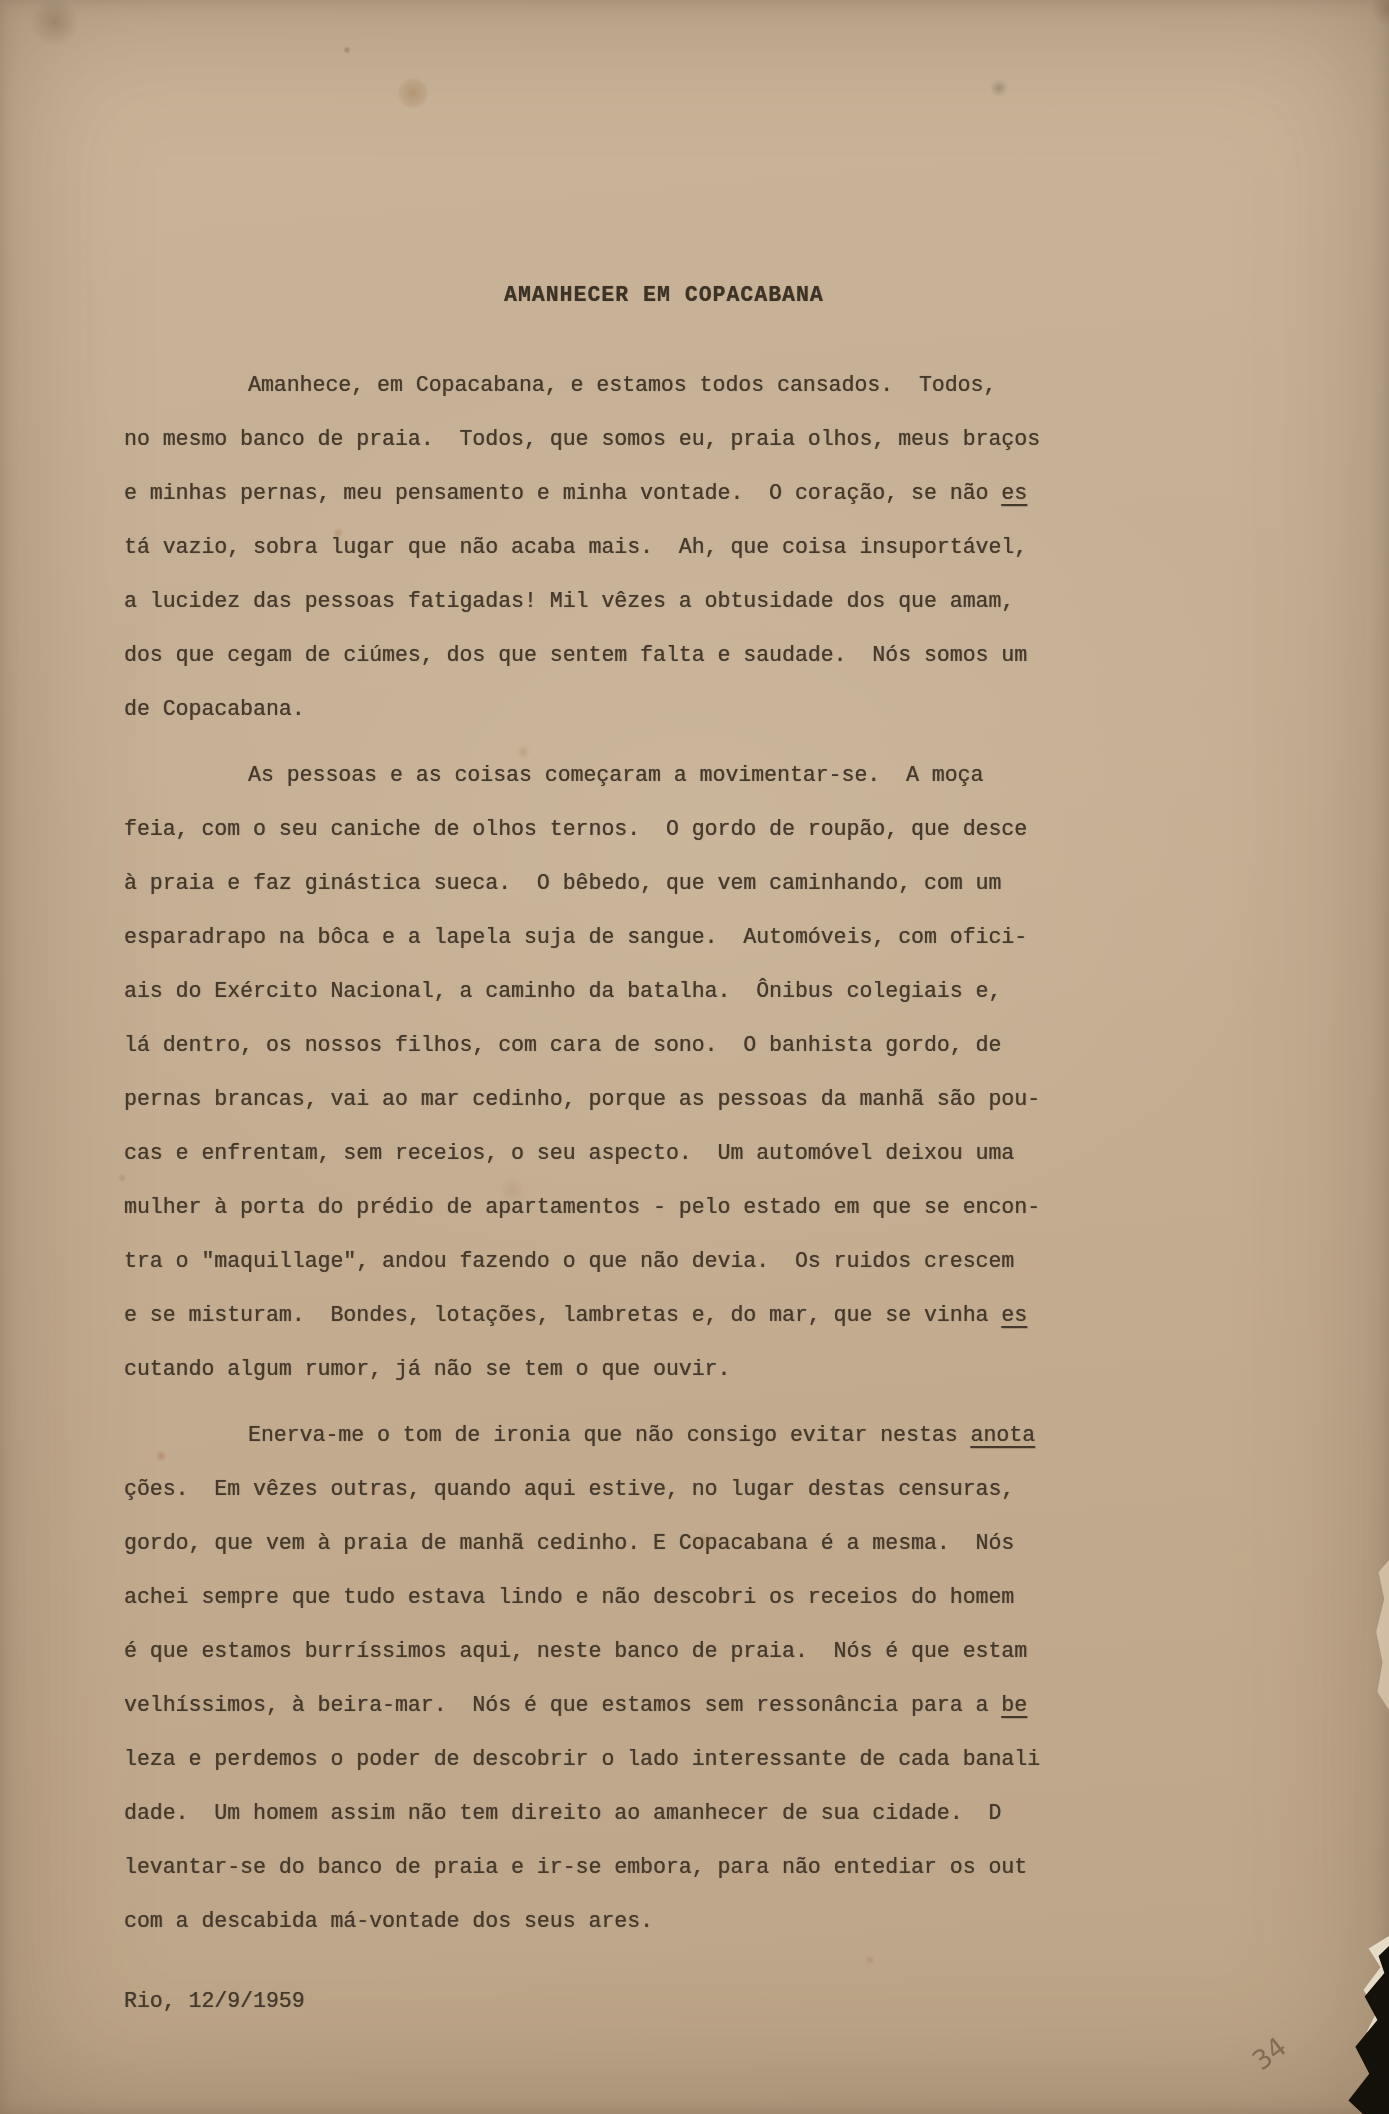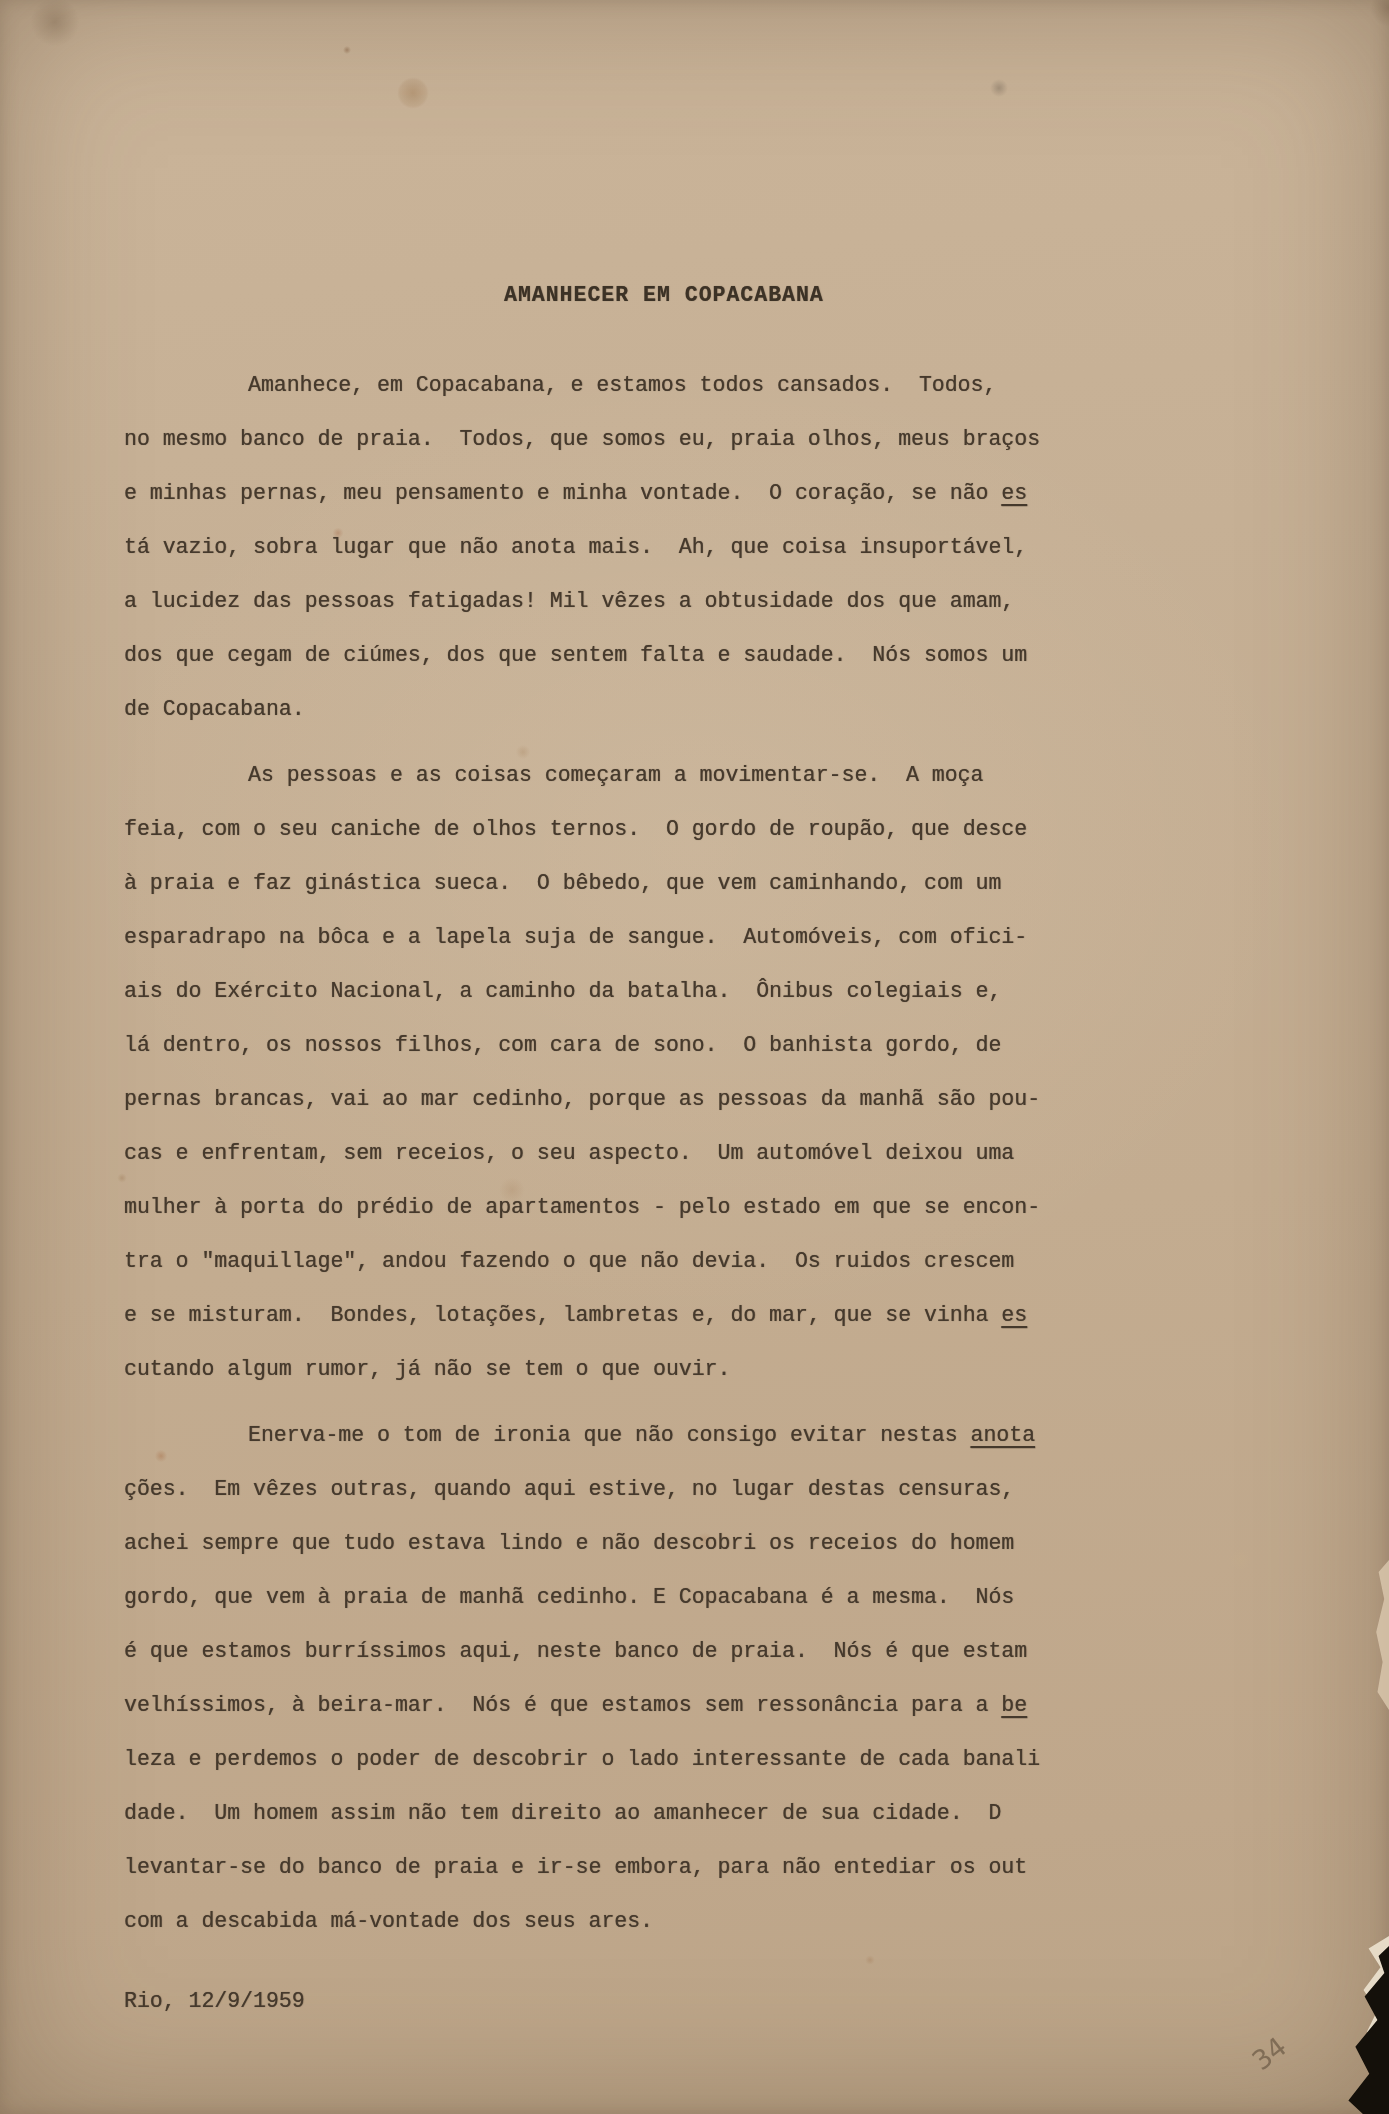--- a/index.html
+++ b/index.html
@@ -55,21 +55,21 @@
   <div class="stains"></div>
   <div class="vignette"></div>
 
   <div class="text-block">
     <h1 class="title">AMANHECER EM COPACABANA</h1>
 
     <div class="para">
       <div class="ln first"><span>Amanhece, em Copacabana, e estamos todos cansados.  Todos,</span></div>
       <div class="ln"><span>no mesmo banco de praia.  Todos, que somos eu, praia olhos, meus braços</span></div>
       <div class="ln"><span>e minhas pernas, meu pensamento e minha vontade.  O coração, se não </span><span class="u">es</span></div>
-      <div class="ln"><span>tá vazio, sobra lugar que não anota mais.  Ah, que coisa insuportável,</span></div>
+      <div class="ln"><span>tá vazio, sobra lugar que não acaba mais.  Ah, que coisa insuportável,</span></div>
       <div class="ln"><span>a lucidez das pessoas fatigadas! Mil vêzes a obtusidade dos que amam,</span></div>
       <div class="ln"><span>dos que cegam de ciúmes, dos que sentem falta e saudade.  Nós somos um</span></div>
       <div class="ln"><span>de Copacabana.</span></div>
     </div>
 
     <div class="para">
       <div class="ln first"><span>As pessoas e as coisas começaram a movimentar-se.  A moça</span></div>
       <div class="ln"><span>feia, com o seu caniche de olhos ternos.  O gordo de roupão, que desce</span></div>
       <div class="ln"><span>à praia e faz ginástica sueca.  O bêbedo, que vem caminhando, com um</span></div>
       <div class="ln"><span>esparadrapo na bôca e a lapela suja de sangue.  Automóveis, com ofici-</span></div>
@@ -79,22 +79,22 @@
       <div class="ln"><span>cas e enfrentam, sem receios, o seu aspecto.  Um automóvel deixou uma</span></div>
       <div class="ln"><span>mulher à porta do prédio de apartamentos - pelo estado em que se encon-</span></div>
       <div class="ln"><span>tra o "maquillage", andou fazendo o que não devia.  Os ruidos crescem</span></div>
       <div class="ln"><span>e se misturam.  Bondes, lotações, lambretas e, do mar, que se vinha </span><span class="u">es</span></div>
       <div class="ln"><span>cutando algum rumor, já não se tem o que ouvir.</span></div>
     </div>
 
     <div class="para">
       <div class="ln first"><span>Enerva-me o tom de ironia que não consigo evitar nestas </span><span class="u">anota</span></div>
       <div class="ln"><span>ções.  Em vêzes outras, quando aqui estive, no lugar destas censuras,</span></div>
+      <div class="ln"><span>gordo, que vem à praia de manhã cedinho. E Copacabana é a mesma.  Nós</span></div>
       <div class="ln"><span>achei sempre que tudo estava lindo e não descobri os receios do homem</span></div>
-      <div class="ln"><span>gordo, que vem à praia de manhã cedinho. E Copacabana é a mesma.  Nós</span></div>
       <div class="ln"><span>é que estamos burríssimos aqui, neste banco de praia.  Nós é que estam</span></div>
       <div class="ln"><span>velhíssimos, à beira-mar.  Nós é que estamos sem ressonância para a </span><span class="u">be</span></div>
       <div class="ln"><span>leza e perdemos o poder de descobrir o lado interessante de cada banali</span></div>
       <div class="ln"><span>dade.  Um homem assim não tem direito ao amanhecer de sua cidade.  D</span></div>
       <div class="ln"><span>levantar-se do banco de praia e ir-se embora, para não entediar os out</span></div>
       <div class="ln"><span>com a descabida má-vontade dos seus ares.</span></div>
     </div>
 
     <div class="date-line">Rio, 12/9/1959</div>
   </div>

